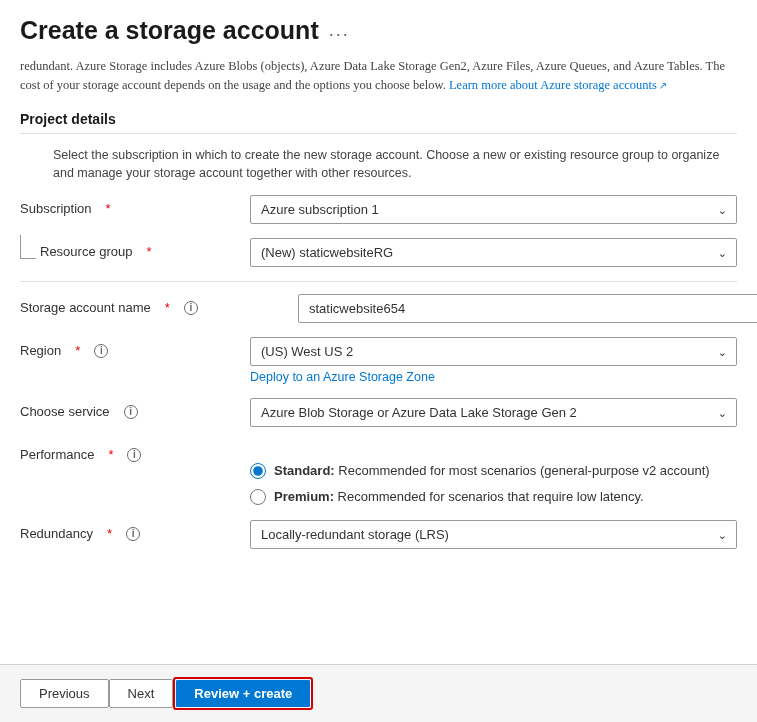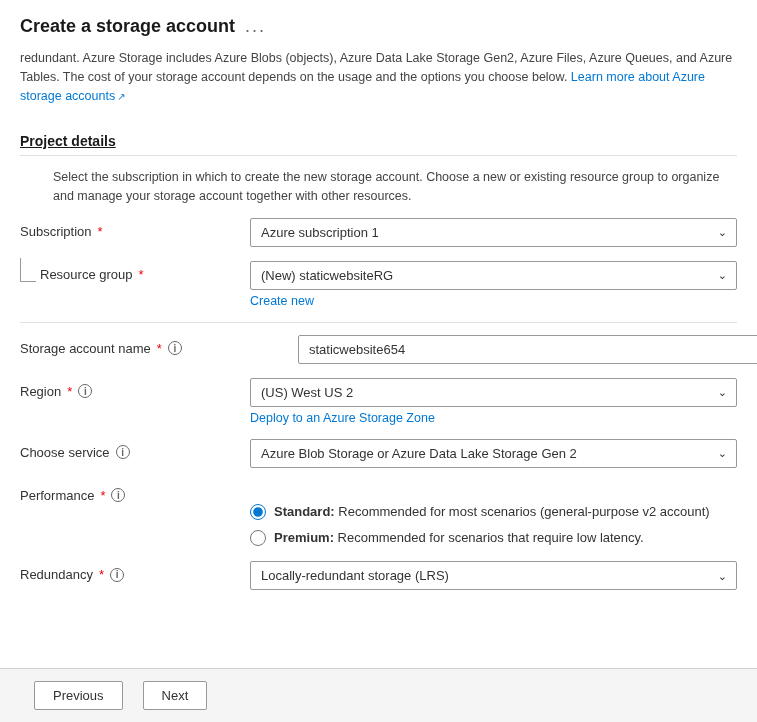--- a/index.html
+++ b/index.html
@@ -26,57 +26,57 @@
     }
 
     .page-title-row {
       display: flex;
       align-items: center;
       gap: 10px;
       margin-bottom: 12px;
     }
 
     .page-title {
-      font-size: 18px;
+      font-size: 25px;
       font-weight: 600;
       color: #1a1a1a;
     }
 
     .ellipsis-menu {
       color: #666;
       font-size: 18px;
       cursor: pointer;
       letter-spacing: 2px;
     }
 
     .intro-text {
       font-size: 12.5px;
       color: #444;
       line-height: 1.5;
       margin-bottom: 6px;
+      font-family: Liberation Serif, serif;
     }
 
     .link {
       color: #0078d4;
       text-decoration: none;
       cursor: pointer;
     }
 
     .link-icon {
       font-size: 10px;
       margin-left: 2px;
     }
 
     .section-title {
       font-size: 14px;
       font-weight: 700;
       color: #1a1a1a;
-      margin-top: 28px;
+      margin-top: 16px;
       margin-bottom: 6px;
-      text-decoration: underline;
     }
 
     .section-desc {
       font-size: 12.5px;
       color: #444;
       line-height: 1.5;
       margin-bottom: 12px;
       margin-left: 33px;
     }
 
@@ -93,21 +93,21 @@
     }
 
     .form-label {
       width: 230px;
       min-width: 230px;
       font-size: 13px;
       color: #333;
       padding-top: 6px;
       display: flex;
       align-items: center;
-      gap: 4px;
+      gap: 12px;
     }
 
     .form-label .required {
       color: #e00;
       margin-left: 2px;
     }
 
     .info-icon {
       display: inline-flex;
       align-items: center;
@@ -217,25 +217,25 @@
 
     
     .rg-row {
       display: flex;
       align-items: flex-start;
       margin-bottom: 14px;
     }
 
     .bottom-bar {
       border-top: 1px solid #d0d0d0;
-      padding: 12px 34px;
+      padding: 12px 20px;
       background: #f5f5f5;
       display: flex;
       align-items: center;
-      gap: 20px;
+      gap: 0;
     }
 
     .btn {
       padding: 6px 18px;
       font-size: 13px;
       border-radius: 2px;
       cursor: pointer;
       font-weight: 400;
     }
 
@@ -303,21 +303,20 @@
         <div class="form-label" style="width:auto; min-width:auto; padding-top:0;">
           <span>Resource group</span>
           <span class="required">*</span>
         </div>
       </div>
       <div class="form-control with-sub">
         <div class="select-wrapper">
           <select class="select-box"><option>(New) staticwebsiteRG</option></select>
           <span class="select-chevron">⌄</span>
         </div>
-        <a class="create-new-link">Create new</a>
       </div>
     </div>
 
     <hr class="divider">
 
     <div class="form-row">
       <div class="form-label">
         <span>Storage account name</span>
         <span class="required">*</span>
         <span class="info-icon">i</span>
@@ -393,14 +392,17 @@
           <span class="select-chevron">⌄</span>
         </div>
       </div>
     </div>
 
   </div>
 
   <div class="bottom-bar">
     <button class="btn btn-default">Previous</button>
     <button class="btn btn-default">Next</button>
+    <div class="review-btn-wrapper">
+      <button class="btn-review">Review + create</button>
+    </div>
   </div>
 </div>
 
 </body></html>

